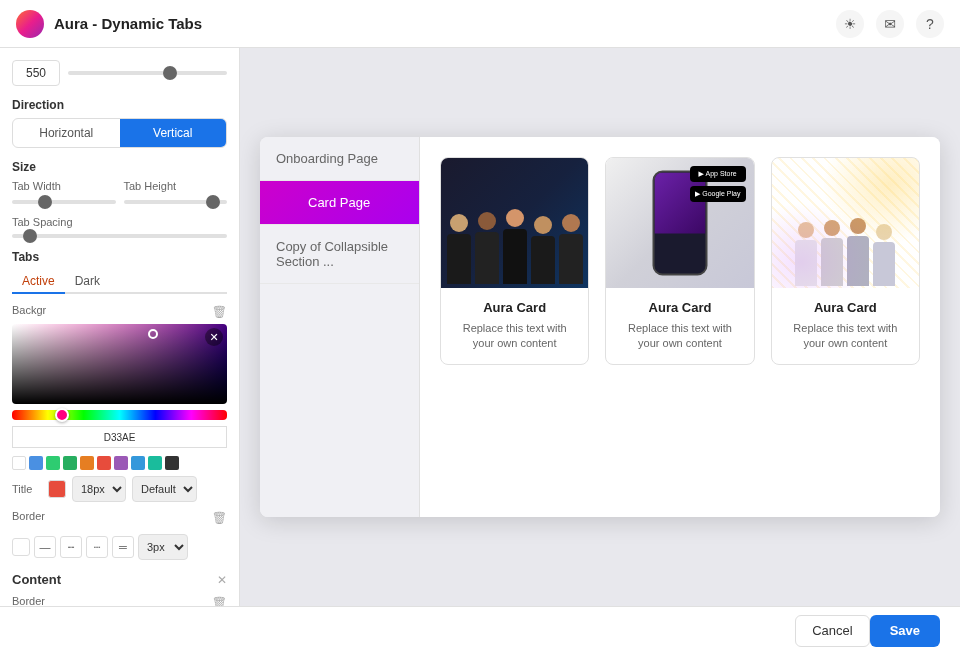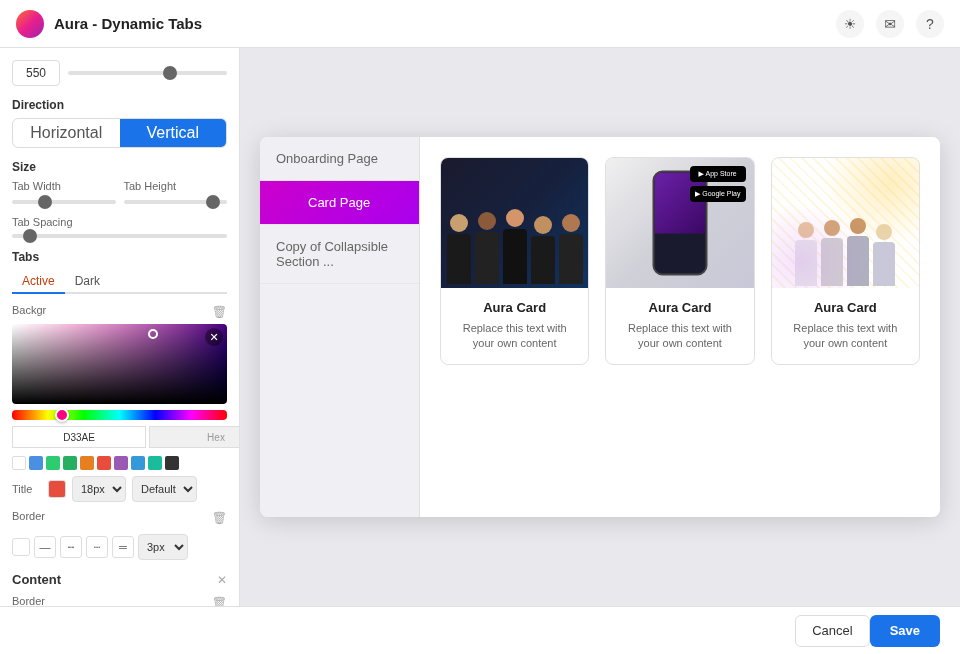--- a/index.html
+++ b/index.html
@@ -114,21 +114,21 @@
       display: flex;
       border: 1px solid #ddd;
       border-radius: 6px;
       overflow: hidden;
       margin-bottom: 10px;
     }
     .direction-btn {
       flex: 1;
       height: 28px;
       display: flex; align-items: center; justify-content: center;
-      font-size: 16px;
+      font-size: 12px;
       cursor: pointer;
       color: #555;
     }
     .direction-btn.active {
       background: #1a73e8;
       color: #fff;
     }
 
     
     .size-sliders {
@@ -626,21 +626,20 @@
       <div class="color-picker-area">
         <div class="color-picker-dot"></div>
         <div class="color-picker-close">✕</div>
       </div>
     </div>
     <div class="hue-bar">
       <div class="hue-thumb"></div>
     </div>
     <div class="color-inputs-row">
       <input class="color-input-box" value="D33AE" style="">
-      <input class="color-input-box" value="Hex" style="background: rgb(240, 240, 240); color: rgb(153, 153, 153);">
 
     </div>
     <div class="color-swatches">
       <div class="color-swatch" style="background:#fff; border:1px solid #ddd;"></div>
       <div class="color-swatch" style="background:#4a90e2;"></div>
       <div class="color-swatch" style="background:#2ecc71;"></div>
       <div class="color-swatch" style="background:#27ae60;"></div>
       <div class="color-swatch" style="background:#e67e22;"></div>
       <div class="color-swatch" style="background:#e74c3c;"></div>
       <div class="color-swatch" style="background:#9b59b6;"></div>

